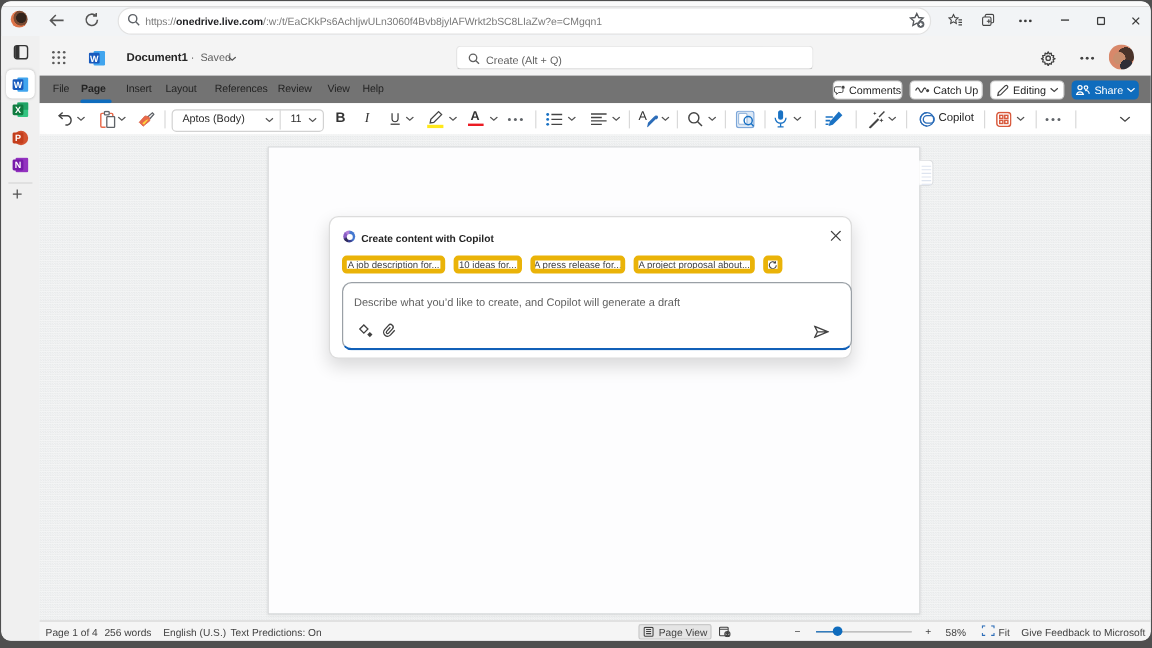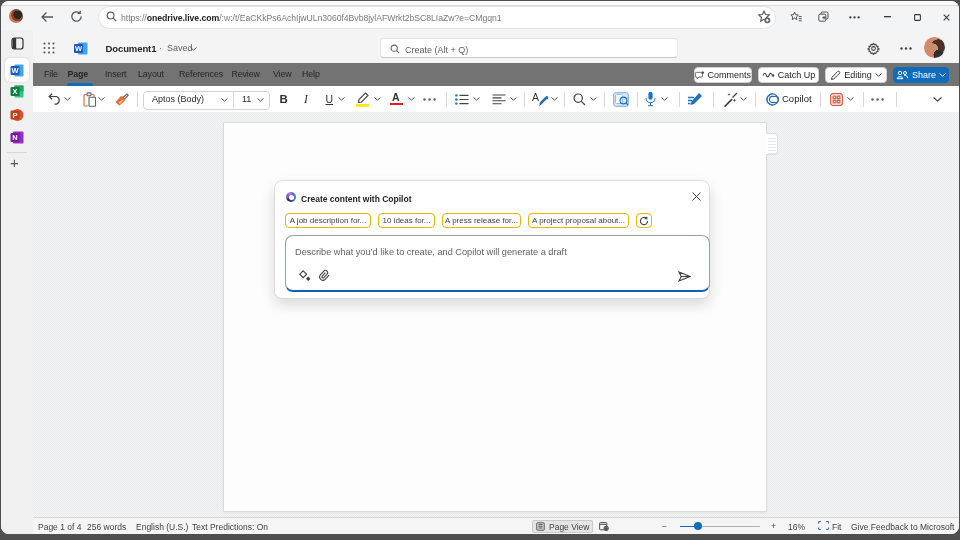--- a/index.html
+++ b/index.html
@@ -32,21 +32,21 @@
 .box { position:absolute; top:4.5px; height:19px; background:#fff; border:1px solid #d2d2d2; border-radius:4px; }
 
 .canvas { position:absolute; left:32px; top:111px; width:926px; height:406px; background:repeating-conic-gradient(#e8eaeb 0% 25%, #f4f5f5 0% 50%); background-size:2px 2px; }
 .page { position:absolute; left:190px; top:10px; width:544px; height:390px; background:#fdfdfe; border:1px solid #d8dadb; box-shadow:0 1px 3px rgba(0,0,0,.05); border-radius:1px; }
 .stub { position:absolute; left:732.5px; top:21px; width:12px; height:22px; background:#fff; border:1px solid #dcdee0; border-left:none; border-radius:0 4px 4px 0; }
 
 .dialog { position:absolute; left:273px; top:179px; width:436px; height:119px; background:#fff; border:1px solid #dcdcdc; border-radius:8px; box-shadow:0 6px 14px rgba(0,0,0,.14);text-align:center; }
 .dtitle { position:absolute; left:26px; top:12.5px; font-size:8.5px; font-weight:bold; color:#242424; }
 .dclose { position:absolute; right:5px; top:7px; width:16px; height:16px; display:flex; align-items:center; justify-content:center; }
 .dclose svg { width:9px; height:9px; }
-.chip { position:absolute; top:32px; height:15px; border:1px solid #eab308; border-radius:4px; background:#fff; font-size:8px; color:#424242; display:flex; align-items:center; justify-content:center; white-space:nowrap; overflow:hidden; }
+.chip { position:absolute; top:32px; height:15px; border:4px solid #eab308; border-radius:4px; background:#fff; font-size:8px; color:#424242; display:flex; align-items:center; justify-content:center; white-space:nowrap; overflow:hidden; }
 .inbox { position:absolute; left:10px; top:54px; width:425px; height:57px; border:1px solid #9aa0a6; border-bottom:2.5px solid #1160b8; border-radius:8px; background:#fff; }
 .phtext { position:absolute; left:9px; top:11px; font-size:9.2px; color:#616161; }
 
 .status { position:absolute; left:32px; top:516px; width:926px; height:17px; background:#f5f5f5; border-top:1px solid #d4d4d4; font-size:8.5px; color:#424242; }
 .stxt { position:absolute; top:4px; white-space:nowrap; }
 svg { display:block; }
 </style>
 </head>
 <body>
 <div class="win">
@@ -450,20 +450,20 @@
         <path d="M0.8 2.4 h6.8"></path>
         <circle cx="7.2" cy="6.4" r="2.2" fill="#f5f5f5"></circle>
         <path d="M5.2 6.4 h4 M7.2 4.4 v4 M5.8 5 a3 3 0 0 0 2.8 0 M5.8 7.8 a3 3 0 0 1 2.8 0"></path>
       </svg>
     <div class="stxt" style="left:581px;margin-top:12px;">Web View</div>
     <div class="stxt" style="left:629px;top:3px;">−</div>
     <div class="abs" style="left:647px;top:7.5px;width:80px;height:1.5px;background:#b0b0b0;border-radius:1px;"></div>
     <div class="abs" style="left:647px;top:7.5px;width:18px;height:1.5px;background:#0f6cbd;"></div>
     <div class="abs" style="left:661px;top:4px;width:8px;height:8px;border-radius:50%;background:#0f6cbd;"></div>
     <div class="stxt" style="left:738px;top:3px;">+</div>
-    <div class="stxt" style="left:755px;">16%</div>
+    <div class="stxt" style="left:755px;">58%</div>
     <svg class="abs" style="left:785px;top:3px" width="11" height="9" viewBox="0 0 11 9" fill="none" stroke="#2b6cb8" stroke-width="1">
         <path d="M0.6 2.6 V0.6 H3 M8 0.6 h2.4 v2 M10.4 6.4 v2 H8 M3 8.4 H0.6 v-2"></path>
       </svg>
     <div class="stxt" style="left:799px;">Fit</div>
     <div class="stxt" style="left:818px;">Give Feedback to Microsoft</div>
   </div>
 </div>
 
 </body></html>

